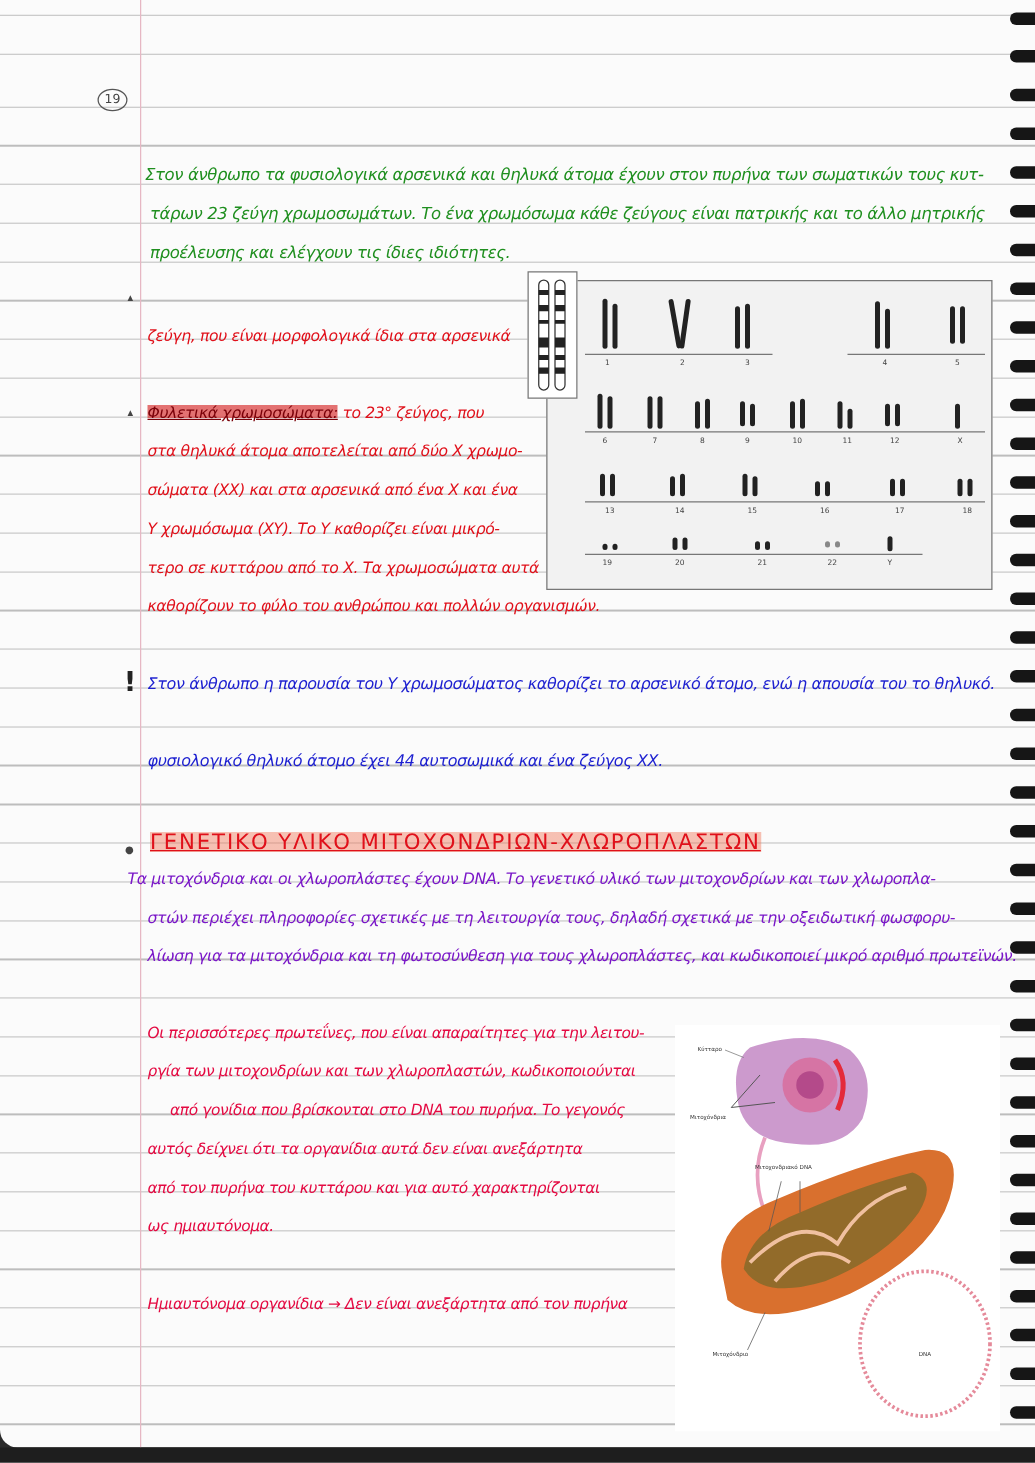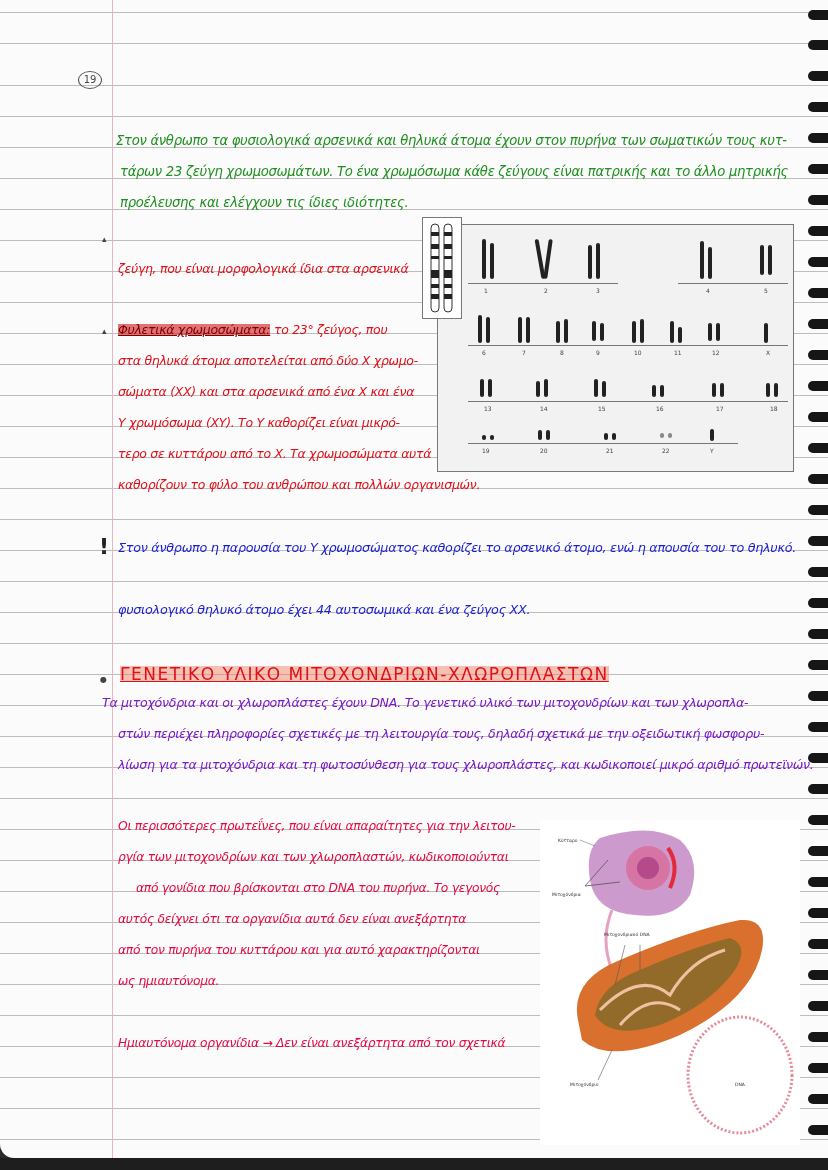--- a/index.html
+++ b/index.html
@@ -224,21 +224,21 @@
   <div class="hand purple" style="left:102px;top:687px;font-size:12.6px;">Τα μιτοχόνδρια και οι χλωροπλάστες έχουν DNA. Το γενετικό υλικό των μιτοχονδρίων και των χλωροπλα-</div>
   <div class="hand purple" style="left:118px;top:718px;font-size:12.6px;">στών περιέχει πληροφορίες σχετικές με τη λειτουργία τους, δηλαδή σχετικά με την οξειδωτική φωσφορυ-</div>
   <div class="hand purple" style="left:118px;top:749px;font-size:12.6px;">λίωση για τα μιτοχόνδρια και τη φωτοσύνθεση για τους χλωροπλάστες, και κωδικοποιεί μικρό αριθμό πρωτεϊνών.</div>
 
   <div class="hand pink" style="left:118px;top:811px;font-size:12.3px;">Οι περισσότερες πρωτεΐνες, που είναι απαραίτητες για την λειτου-</div>
   <div class="hand pink" style="left:118px;top:842px;font-size:12.3px;">ργία των μιτοχονδρίων και των χλωροπλαστών, κωδικοποιούνται</div>
   <div class="hand pink" style="left:118px;top:873px;font-size:12.3px;margin-left:18px;">από γονίδια που βρίσκονται στο DNA του πυρήνα. Το γεγονός</div>
   <div class="hand pink" style="left:118px;top:904px;font-size:12.3px;">αυτός δείχνει ότι τα οργανίδια αυτά δεν είναι ανεξάρτητα</div>
   <div class="hand pink" style="left:118px;top:935px;font-size:12.3px;">από τον πυρήνα του κυττάρου και για αυτό χαρακτηρίζονται</div>
   <div class="hand pink" style="left:118px;top:966px;font-size:12.3px;">ως ημιαυτόνομα.</div>
-  <div class="hand pink" style="left:118px;top:1028px;font-size:12.3px;">Ημιαυτόνομα οργανίδια → Δεν είναι ανεξάρτητα από τον σχετικά</div>
+  <div class="hand pink" style="left:118px;top:1028px;font-size:12.3px;">Ημιαυτόνομα οργανίδια → Δεν είναι ανεξάρτητα από τον πυρήνα</div>
 
   <div class="mito-fig">
     <svg width="260" height="325" viewBox="0 0 260 325">
       <path d="M60 18 Q110 2 140 20 Q162 40 150 75 Q135 100 95 95 Q55 92 50 60 Q45 30 60 18 Z" fill="#c78fc8" opacity="0.9"></path>
       <circle cx="108" cy="48" r="22" fill="#d86a9a" opacity="0.8"></circle>
       <circle cx="108" cy="48" r="11" fill="#b44a8a"></circle>
       <path d="M128 28 Q140 45 130 68" stroke="#e42a3a" stroke-width="4" fill="none"></path>
       <path d="M72 90 Q60 120 72 150" stroke="#e8a0c0" stroke-width="3" fill="none"></path>
       <polygon points="66,150 78,150 72,160" fill="#e8a0c0"></polygon>
       <path d="M38 200 Q30 160 80 140 Q150 110 200 100 Q228 98 222 130 Q212 180 140 215 Q70 245 42 220 Z" fill="#d9702e"></path>

